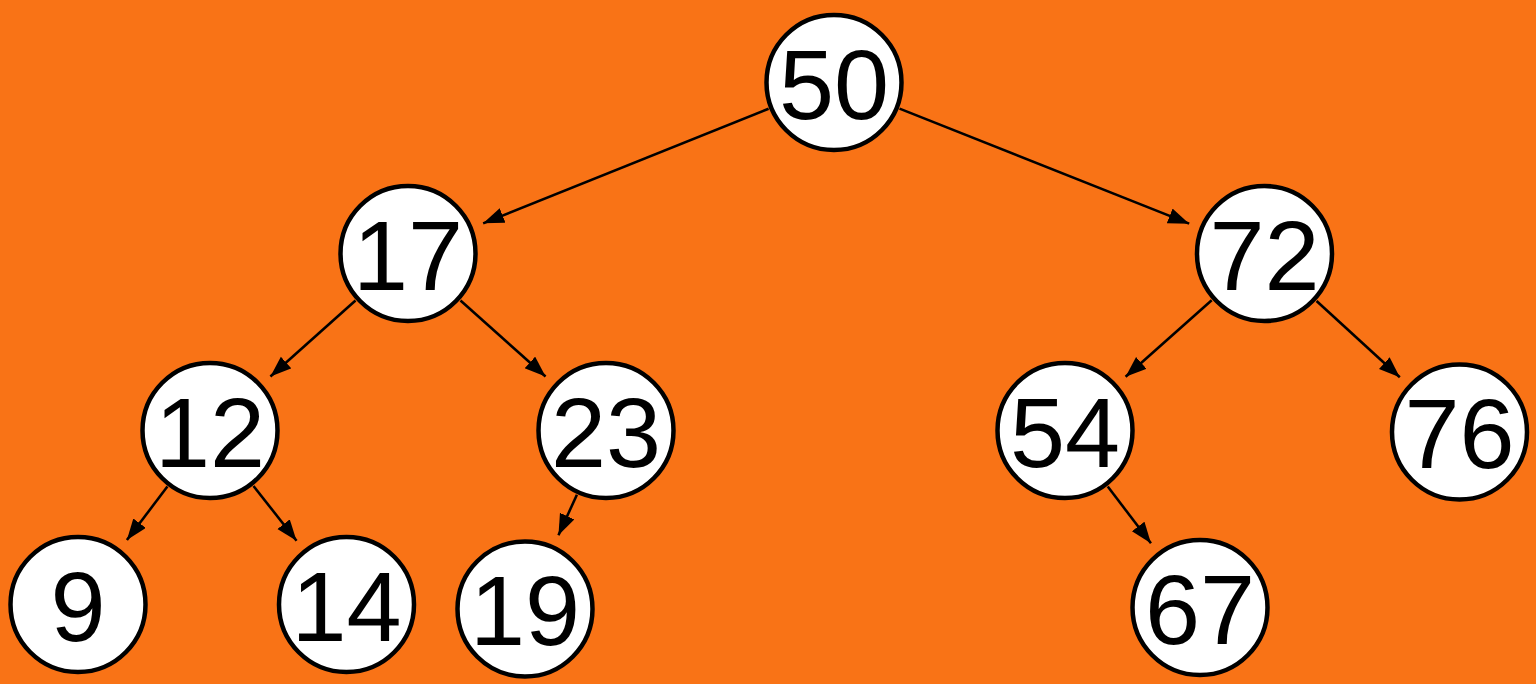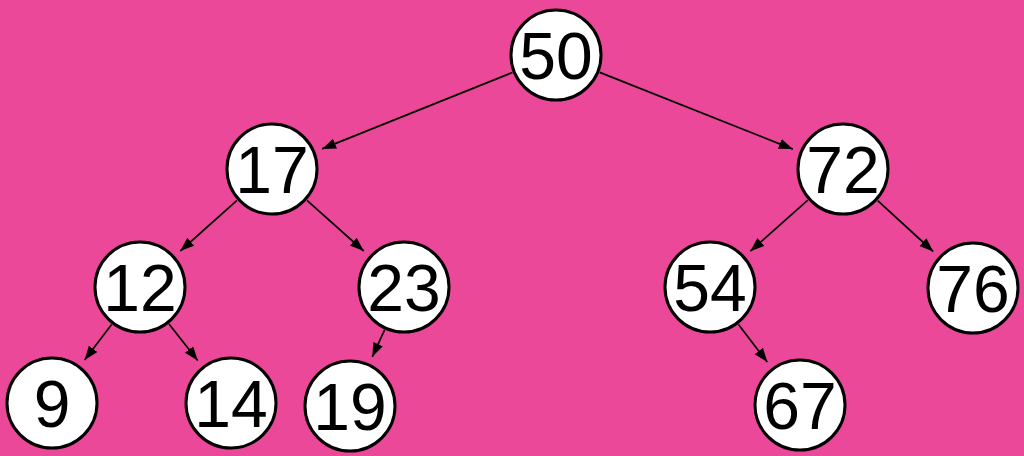--- a/index.html
+++ b/index.html
@@ -4,21 +4,21 @@
 <style>
   html, body {
     margin: 0;
     padding: 0;
     background: #ffffff;
   }
   .diagram-wrap {
     position: relative;
     width: 1024px;
     height: 456px;
-    background: #ec4899;
+    background: #f97316;
     overflow: hidden;
   }
   svg.tree-svg {
     display: block;
     width: 1024px;
     height: 456px;
   }
   .node-label {
     font-family: "Liberation Sans", "DejaVu Sans", sans-serif;
     text-anchor: middle;

